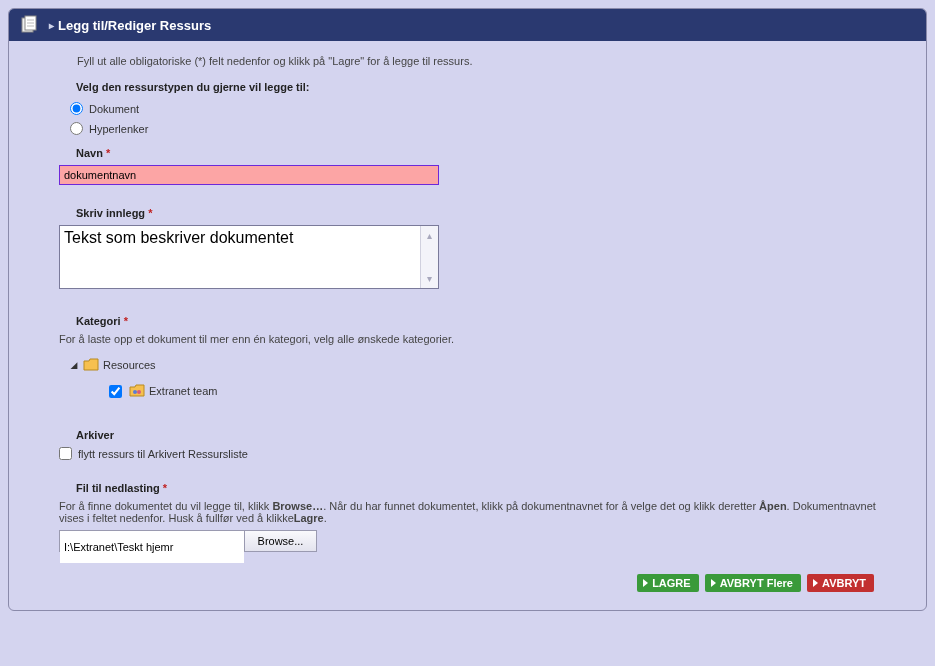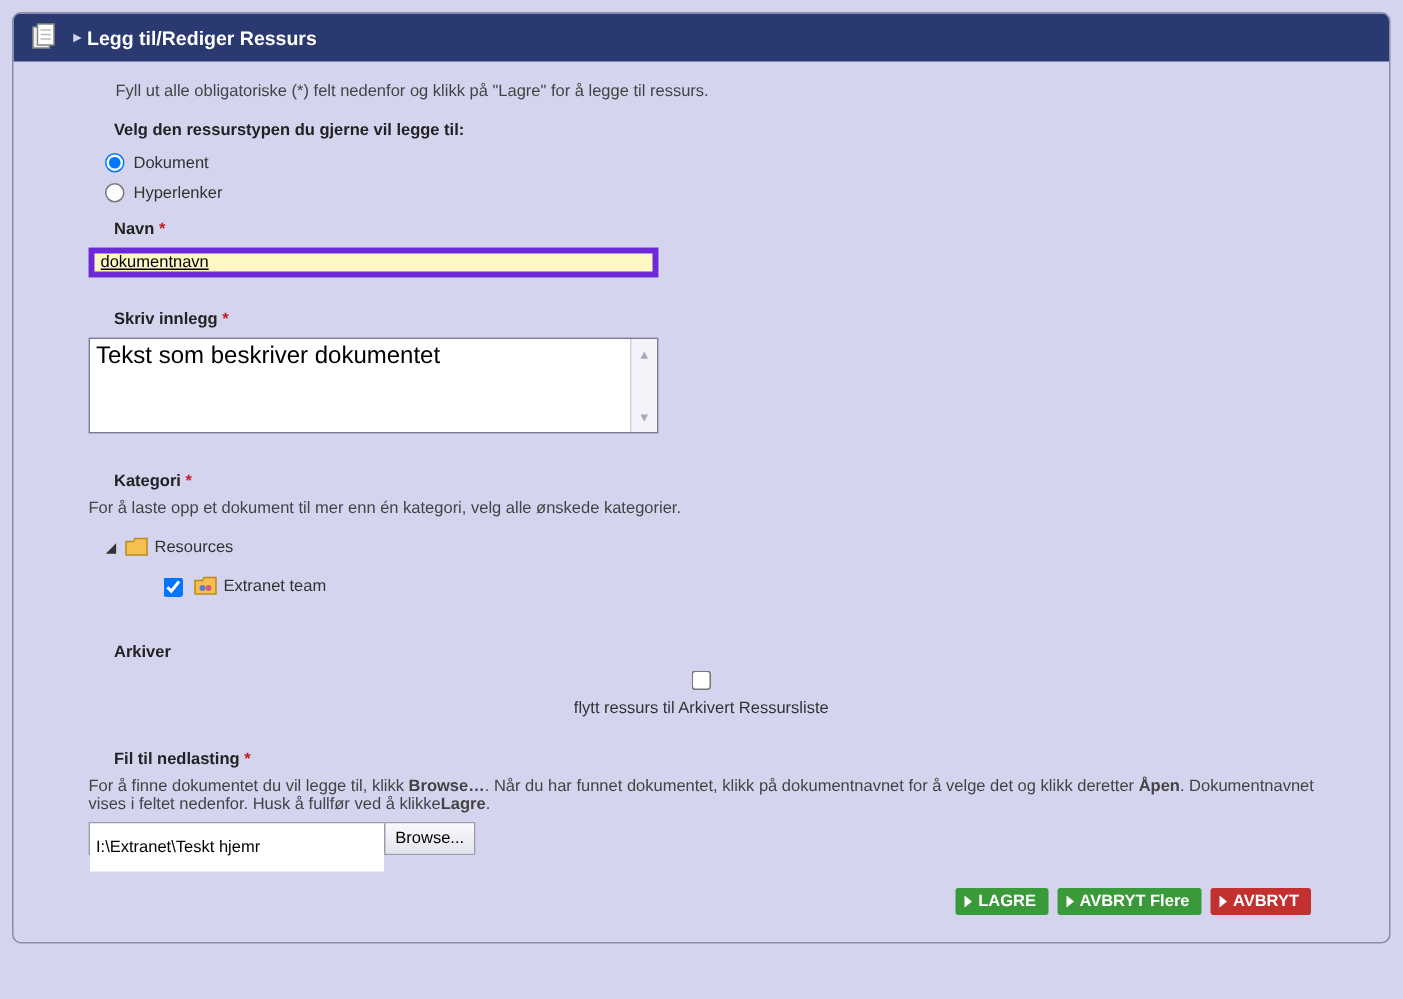--- a/index.html
+++ b/index.html
@@ -61,23 +61,22 @@
     align-items: flex-end;
   }
   .radio-row input { margin-right: 6px; }
   .field-block { margin-top: 12px; }
   .text-input {
     width: 380px;
     height: 20px;
     font-family: Verdana, Arial, sans-serif;
     font-size: 11px;
     padding: 1px 4px;
-    border: 4px solid #6d28d9;
-    background: #fef9c3;
-    text-decoration: underline;
+    border: 1px solid #6d28d9;
+    background: #fca5a5;
   }
   .textarea-wrap {
     width: 380px;
     height: 64px;
     border: 1px solid #7a7a9a;
     background: #fff;
     display: flex;
   }
   .textarea-wrap textarea {
     flex: 1;
@@ -126,21 +125,20 @@
   .folder-icon, .folder-icon2 {
     width: 16px;
     height: 14px;
     display: inline-block;
   }
   .cb-row {
     display: flex;
     align-items: center;
     gap: 6px;
     margin-top: 4px;
-    flex-direction: column;
   }
   .cb-row input { margin: 0; }
   .file-row {
     display: flex;
     align-items: stretch;
     margin-top: 6px;
     width: 258px;
     border: 1px solid #9a9ab0;
     background: #fff;
     height: 22px;
@@ -149,21 +147,21 @@
     flex: 1;
     border: none;
     font-family: Verdana, Arial, sans-serif;
     font-size: 11px;
     padding: 16px 4px;
     overflow: hidden;
     white-space: nowrap;
     text-overflow: clip;
   }
   .browse-btn {
-    width: 60px;
+    width: 72px;
     border: none;
     border-left: 1px solid #9a9ab0;
     background: linear-gradient(#f9f9fc, #e3e3ee);
     font-family: Verdana, Arial, sans-serif;
     font-size: 11px;
     cursor: pointer;
   }
   .button-bar {
     display: flex;
     justify-content: flex-end;

